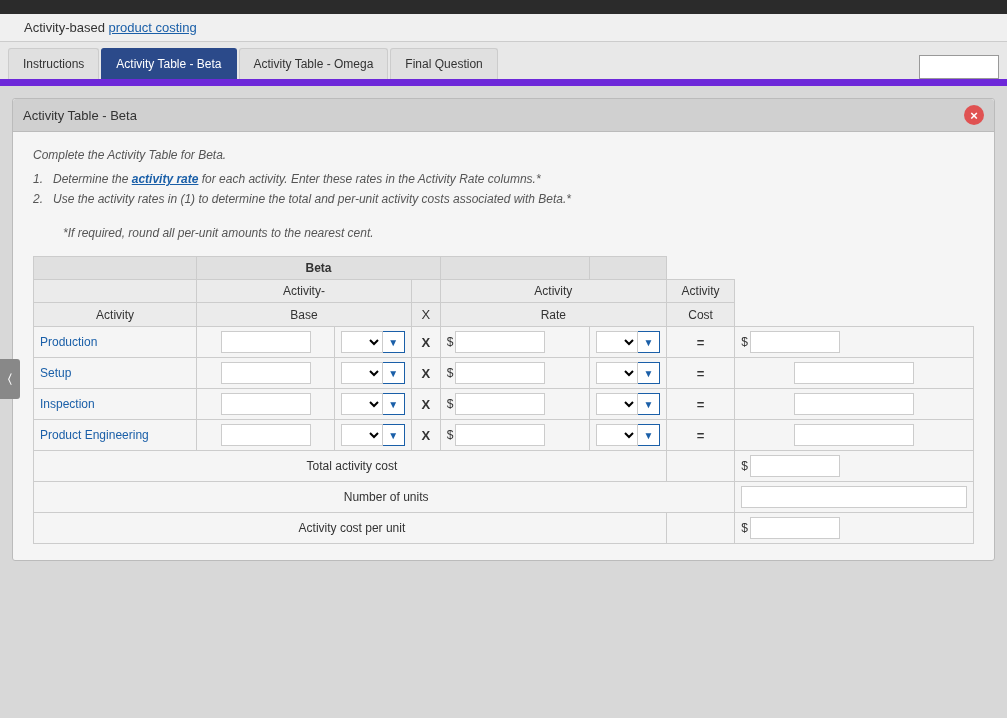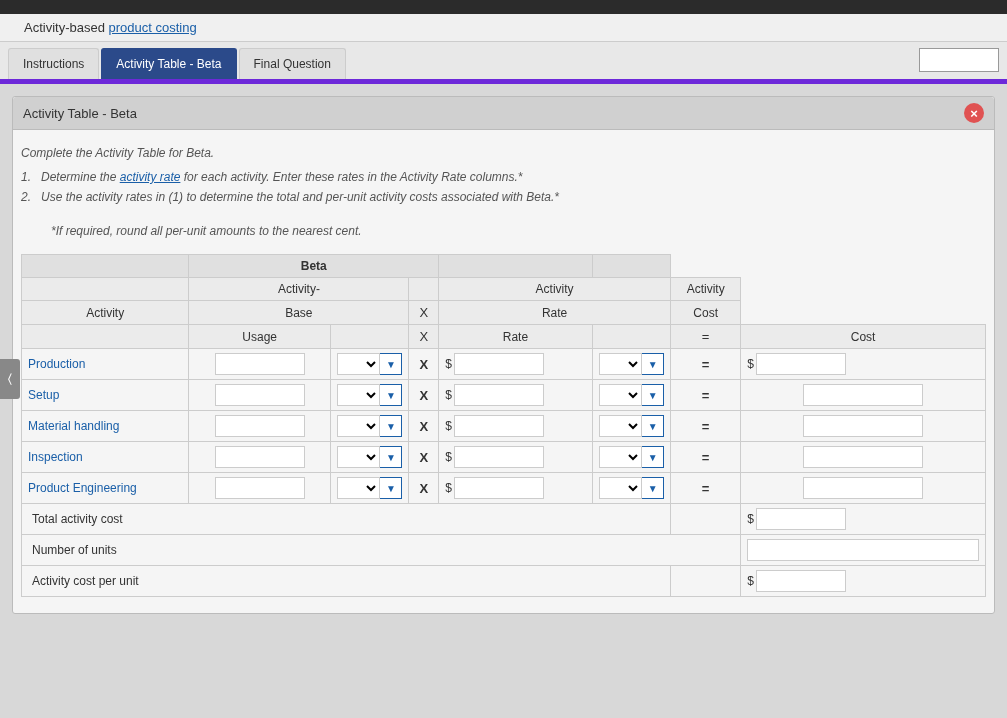--- a/index.html
+++ b/index.html
@@ -19,23 +19,23 @@
       border-bottom: 1px solid #ccc;
       font-size: 13px;
     }
     .title-bar a {
       color: #1a5fa8;
       text-decoration: underline;
     }
     .tabs-bar {
       background: #e8e8e8;
       display: flex;
-      align-items: flex-start;
+      align-items: flex-end;
       padding: 6px 8px 0 8px;
-      border-bottom: 5px solid #6d28d9;
+      border-bottom: 7px solid #6d28d9;
       gap: 2px;
     }
     .tab {
       padding: 8px 14px;
       border: 1px solid #ccc;
       background: #e0e0e0;
       cursor: pointer;
       font-size: 12px;
       color: #333;
       border-bottom: none;
@@ -88,21 +88,21 @@
       color: white;
       font-size: 13px;
       font-weight: bold;
       cursor: pointer;
       display: flex;
       align-items: center;
       justify-content: center;
       line-height: 1;
     }
     .panel-body {
-      padding: 16px 8px;
+      padding: 16px 20px;
     }
     .instructions-text {
       font-style: italic;
       color: #555;
       font-size: 12px;
       margin-bottom: 10px;
     }
     .instructions-list {
       list-style: none;
       padding-left: 0;
@@ -117,20 +117,21 @@
     }
     .instructions-list li::before {
       position: absolute;
       left: 0;
     }
     .instructions-list li:nth-child(1)::before { content: "1."; }
     .instructions-list li:nth-child(2)::before { content: "2."; }
     .instructions-list li a {
       color: #1a5fa8;
       text-decoration: underline;
+      font-weight: bold;
     }
     .note-text {
       font-style: italic;
       color: #555;
       font-size: 12px;
       padding-left: 30px;
       margin-top: 20px;
     }
     
     .activity-table {
@@ -152,21 +153,21 @@
     .activity-table .sub-header {
       background: #ebebeb;
       font-weight: normal;
     }
     .activity-table .row-label {
       text-align: left;
       color: #1a5fa8;
       background: #f5f5f5;
     }
     .activity-table .total-label {
-      text-align: left;
+      text-align: center;
       background: #f5f5f5;
       padding-left: 10px;
     }
     .activity-table input[type="text"] {
       width: 90px;
       height: 22px;
       border: 1px solid #ccc;
       padding: 2px 4px;
       font-size: 12px;
       background: white;
@@ -245,20 +246,21 @@
 <div class="top-bar"></div>
 
 <div class="title-bar">
   <span>Activity-based</span>
   <a>product costing</a>
 </div>
 
 <div class="tabs-bar">
   <div class="tab">Instructions</div>
   <div class="tab active">Activity Table - Beta</div>
+  <div class="tab">Activity Table - Omega</div>
   <div class="tab">Final Question</div>
   <div class="tab-spacer"></div>
   <input class="search-box" type="text" style="">
 </div>
 
 <div class="main-content">
   <div class="panel">
     <div class="panel-header">
       <span class="panel-title">Activity Table - Beta</span>
       <button class="close-btn">×</button>
@@ -290,30 +292,20 @@
             <th class="sub-header" colspan="2">Activity</th>
             <th class="sub-header">Activity</th>
           </tr>
           <tr>
             <th class="sub-header">Activity</th>
             <th class="sub-header" colspan="2">Base</th>
             <th class="sub-header x-cell">X</th>
             <th class="sub-header" colspan="2">Rate</th>
             <th class="sub-header">Cost</th>
           </tr>
-          <tr>
-            <th class="sub-header"></th>
-            <th class="sub-header">Usage</th>
-            <th class="sub-header"></th>
-            <th class="sub-header x-cell">X</th>
-            <th class="sub-header">Rate</th>
-            <th class="sub-header"></th>
-            <th class="sub-header eq-cell">=</th>
-            <th class="sub-header">Cost</th>
-          </tr>
         </thead>
         <tbody id="table-body">
 
         <tr>
               <td class="row-label">Production</td>
               <td><input type="text" style=""></td>
               <td>
                 <div class="dropdown-cell">
                   <select class="dropdown-input"></select>
                   <div class="dropdown-arrow">▼</div>
@@ -335,45 +327,20 @@
               <td class="eq-cell">=</td>
               <td>
                 <div class="dollar-input">
                   <span class="dollar-sign">$</span>
                   <input type="text" style="">
                 </div>
               </td>
             </tr>
             <tr>
               <td class="row-label">Setup</td>
-              <td><input type="text" style=""></td>
-              <td>
-                <div class="dropdown-cell">
-                  <select class="dropdown-input"></select>
-                  <div class="dropdown-arrow">▼</div>
-                </div>
-              </td>
-              <td class="x-cell">X</td>
-              <td>
-                <div class="dollar-input">
-                  <span class="dollar-sign">$</span>
-                  <input type="text" style="">
-                </div>
-              </td>
-              <td>
-                <div class="dropdown-cell">
-                  <select class="dropdown-input"></select>
-                  <div class="dropdown-arrow">▼</div>
-                </div>
-              </td>
-              <td class="eq-cell">=</td>
-              <td><input type="text" style="width: 120px;"></td>
-            </tr>
-            <tr>
-              <td class="row-label">Material handling</td>
               <td><input type="text" style=""></td>
               <td>
                 <div class="dropdown-cell">
                   <select class="dropdown-input"></select>
                   <div class="dropdown-arrow">▼</div>
                 </div>
               </td>
               <td class="x-cell">X</td>
               <td>
                 <div class="dollar-input">

